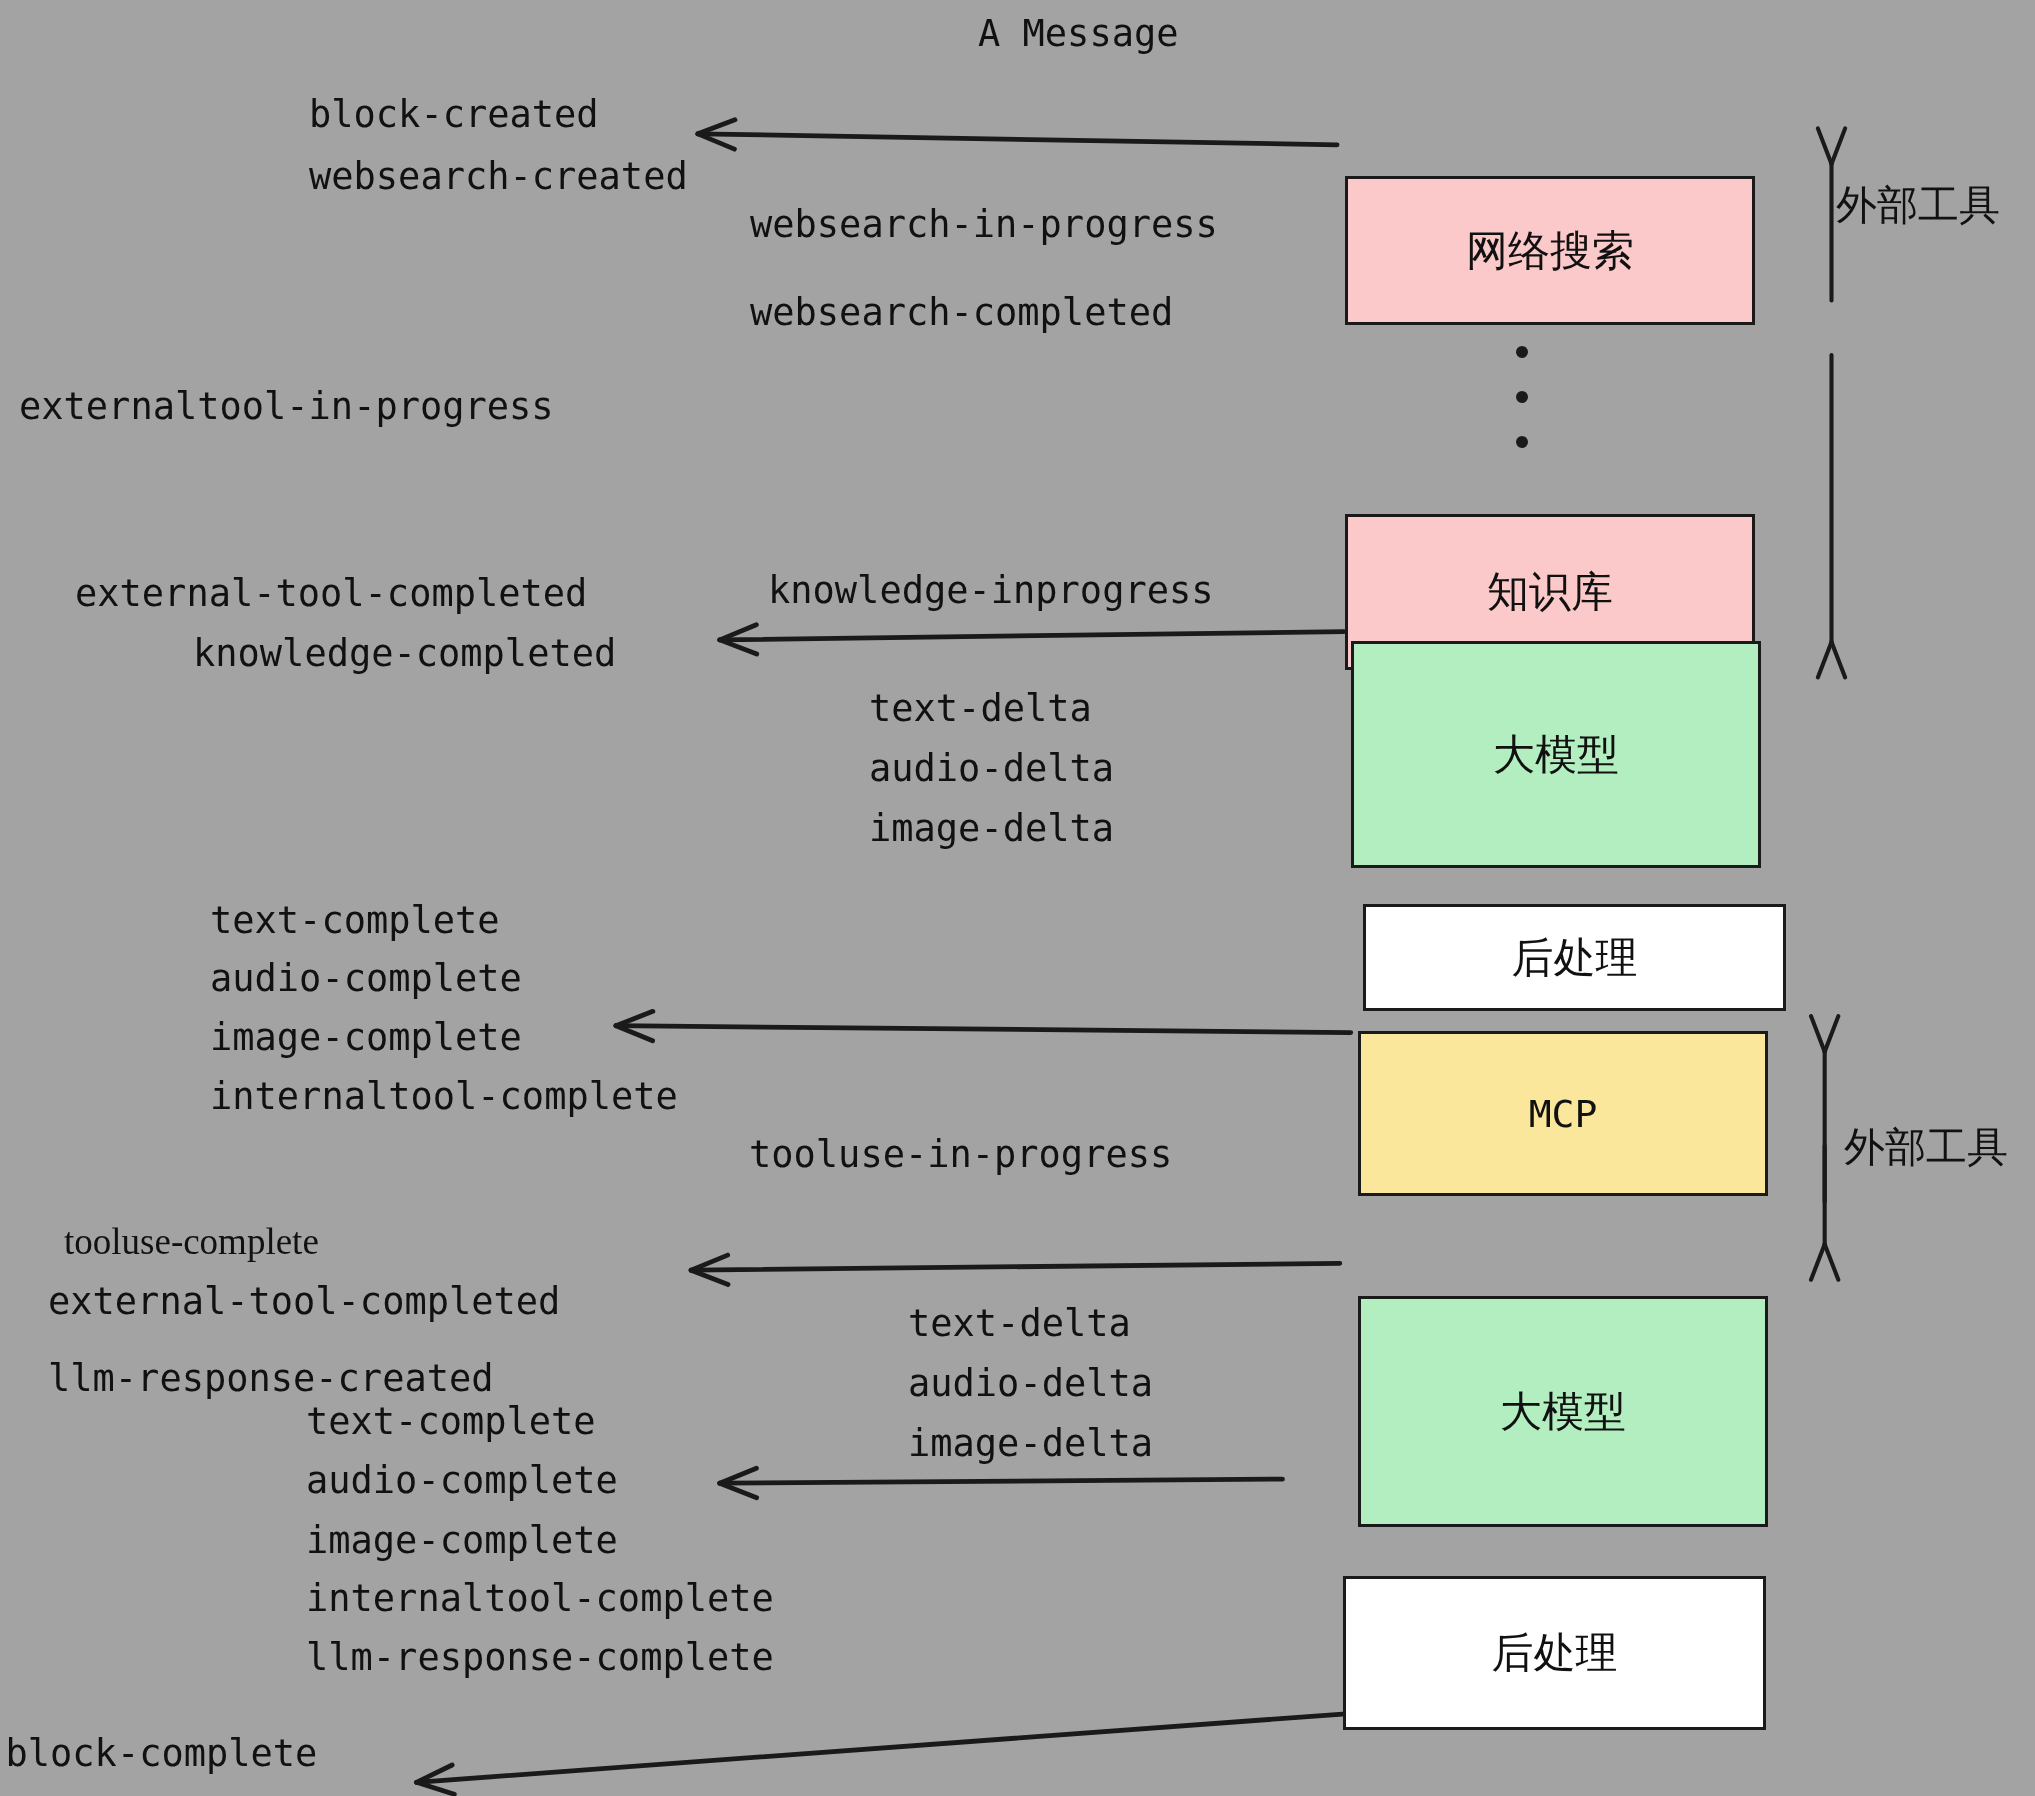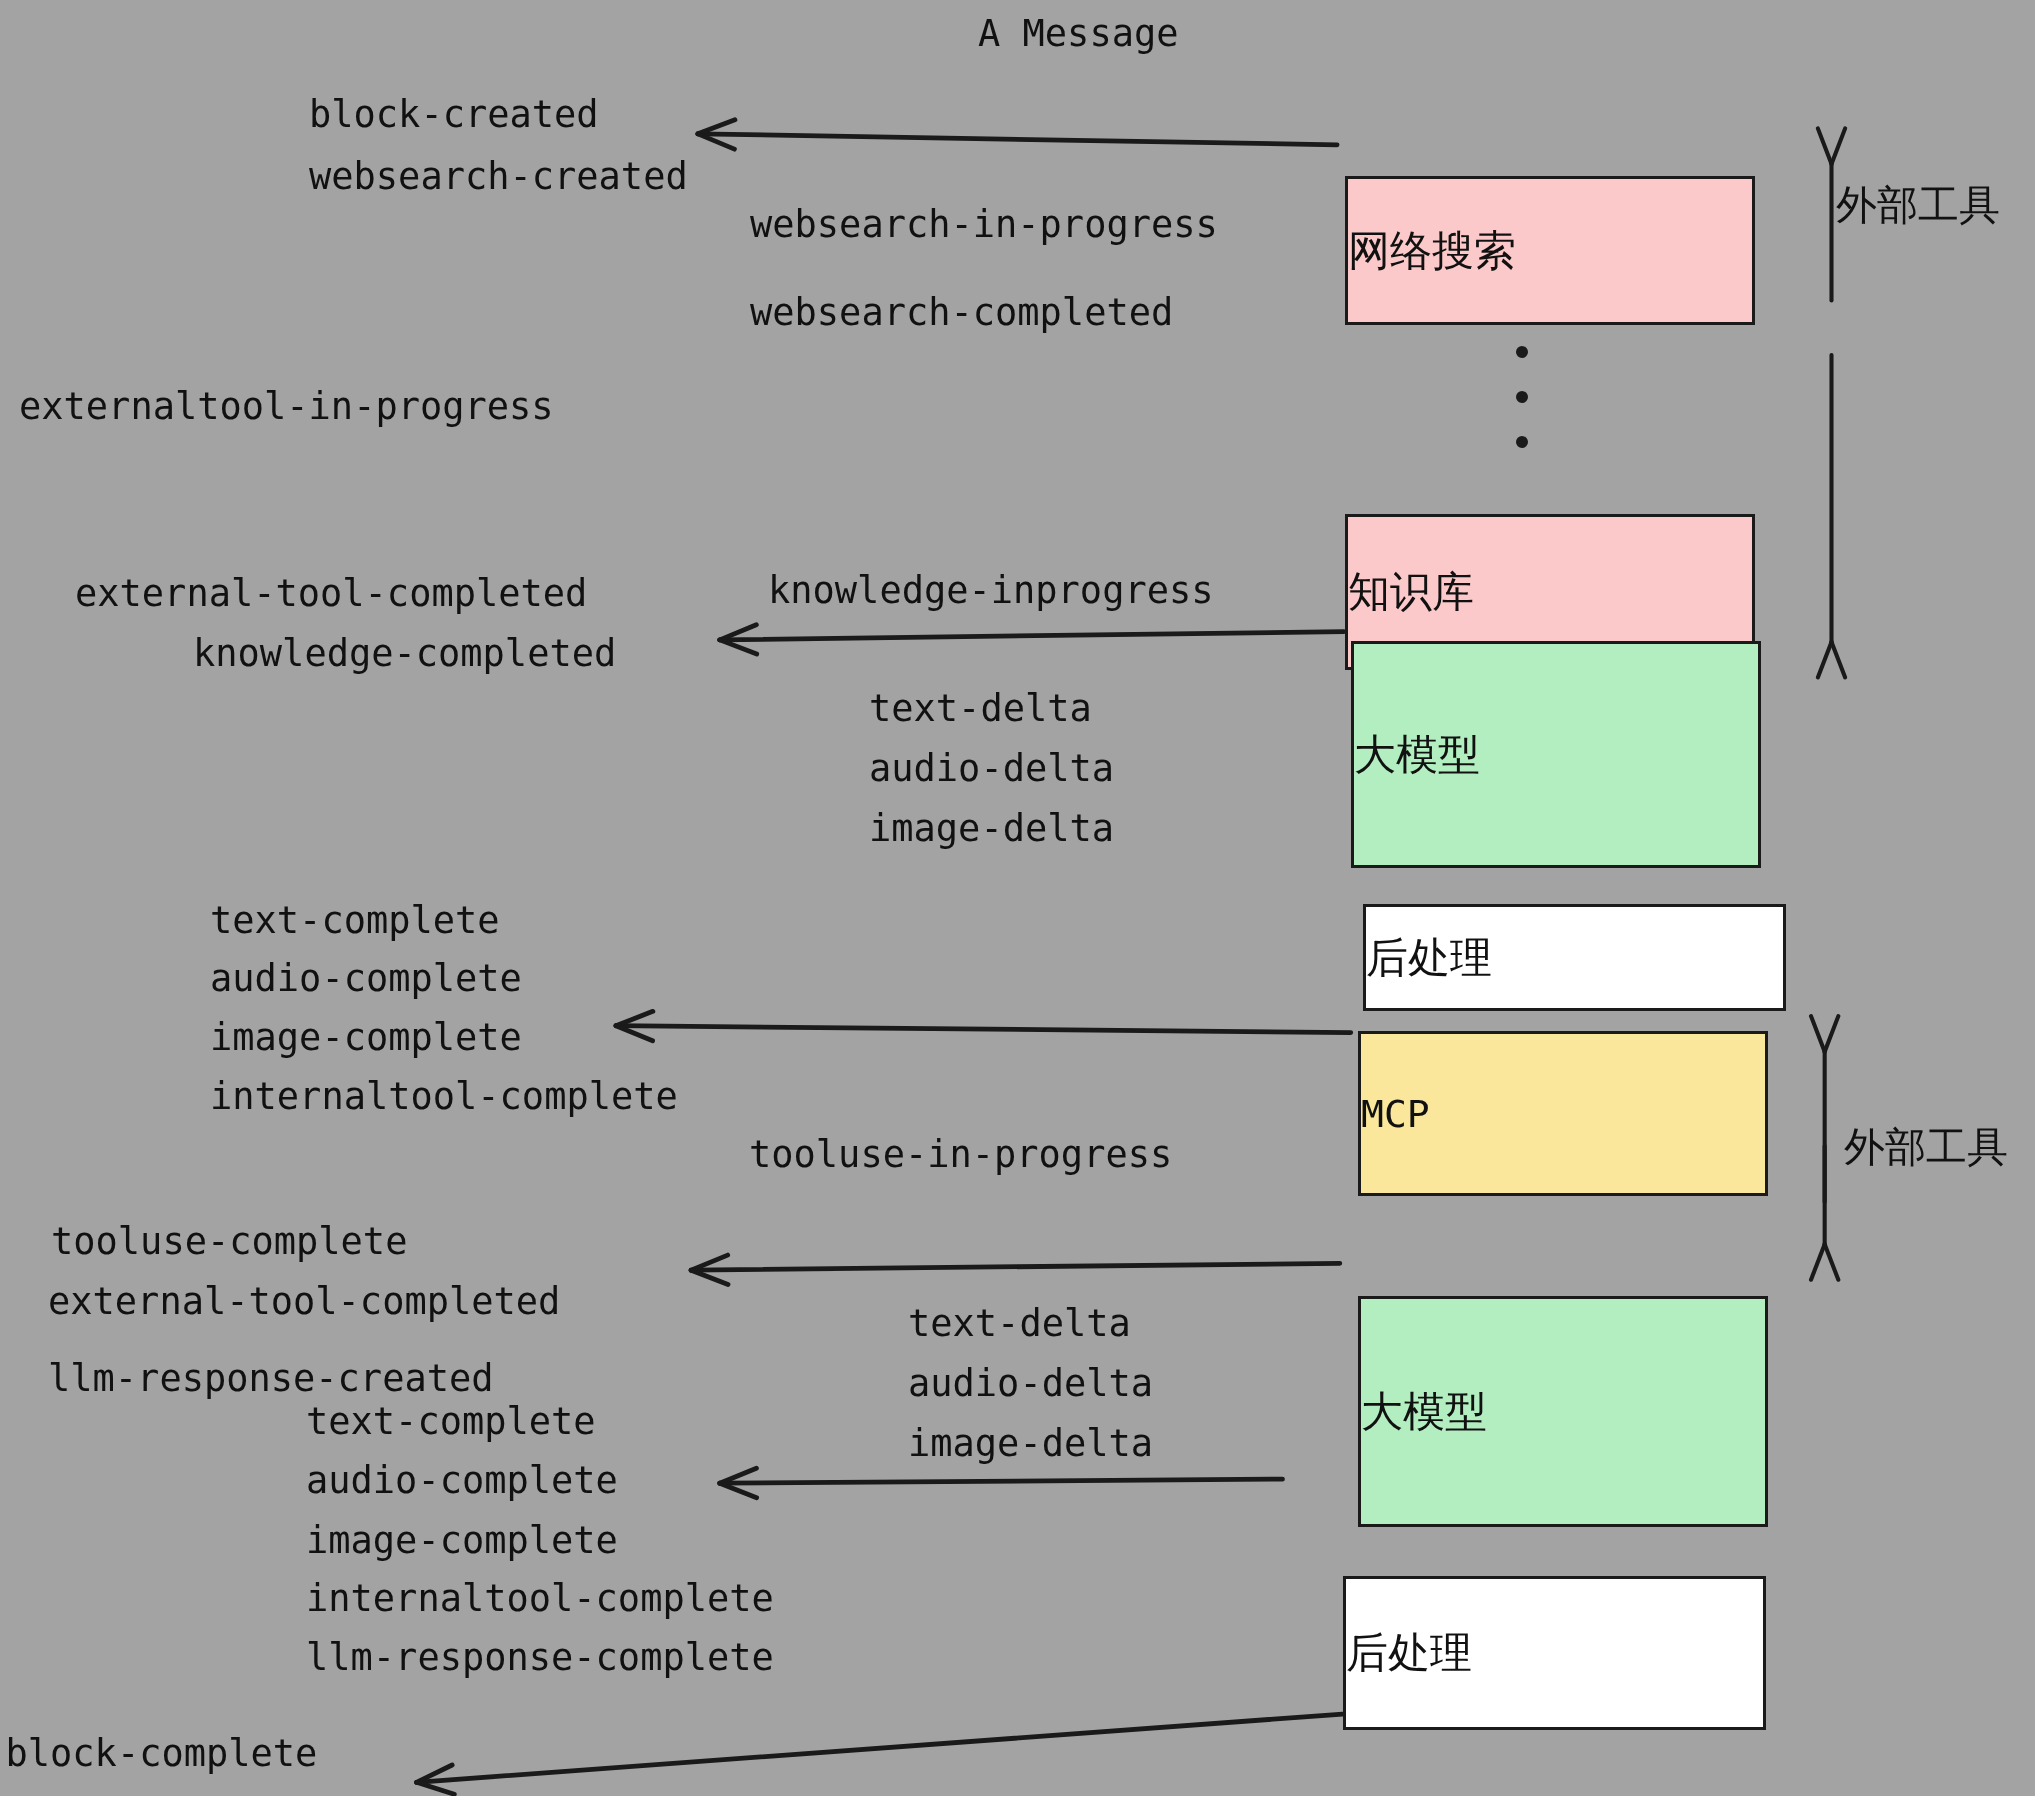--- a/index.html
+++ b/index.html
@@ -24,20 +24,21 @@
     color:#111111;
     white-space:pre;
   }
 
   .box{
     position:absolute;
     box-sizing:border-box;
     border:3.4px solid #1a1a1a;
     display:flex;
     align-items:center;
+    justify-content:center;
     font-family:"DejaVu Sans","Liberation Sans",sans-serif;
     font-size:42px;
     color:#111111;
   }
   .box.mono{
     font-family:"DejaVu Sans Mono","Liberation Mono",monospace;
     font-size:38px;
   }
 
   .grouplabel{
@@ -147,21 +148,21 @@
   <div id="events">
       <div class="evt" style="left: 309px; top: 96px;">block-created</div>
       <div class="evt" style="left: 309px; top: 158px;">websearch-created</div>
       <div class="evt" style="left: 19px; top: 388px;">externaltool-in-progress</div>
       <div class="evt" style="left: 75px; top: 575px;">external-tool-completed</div>
       <div class="evt" style="left: 193px; top: 635px;">knowledge-completed</div>
       <div class="evt" style="left: 210px; top: 902px;">text-complete</div>
       <div class="evt" style="left: 210px; top: 960px;">audio-complete</div>
       <div class="evt" style="left: 210px; top: 1019px;">image-complete</div>
       <div class="evt" style="left: 210px; top: 1078px;">internaltool-complete</div>
-      <div class="evt" style="left: 51px; top: 1223px;">tooluse-complete</div>
+      <div class="evt" style="left: 64px; top: 1223px; font-family: Liberation Serif, serif;">tooluse-complete</div>
       <div class="evt" style="left: 48px; top: 1283px;">external-tool-completed</div>
       <div class="evt" style="left: 48px; top: 1360px;">llm-response-created</div>
       <div class="evt" style="left: 306px; top: 1403px;">text-complete</div>
       <div class="evt" style="left: 306px; top: 1462px;">audio-complete</div>
       <div class="evt" style="left: 306px; top: 1522px;">image-complete</div>
       <div class="evt" style="left: 306px; top: 1580px;">internaltool-complete</div>
       <div class="evt" style="left: 306px; top: 1639px;">llm-response-complete</div>
       <div class="evt" style="left: 5.5px; top: 1735px;">block-complete</div>
       <div class="evt" style="left: 750px; top: 206px;">websearch-in-progress</div>
       <div class="evt" style="left: 750px; top: 294px;">websearch-completed</div>

